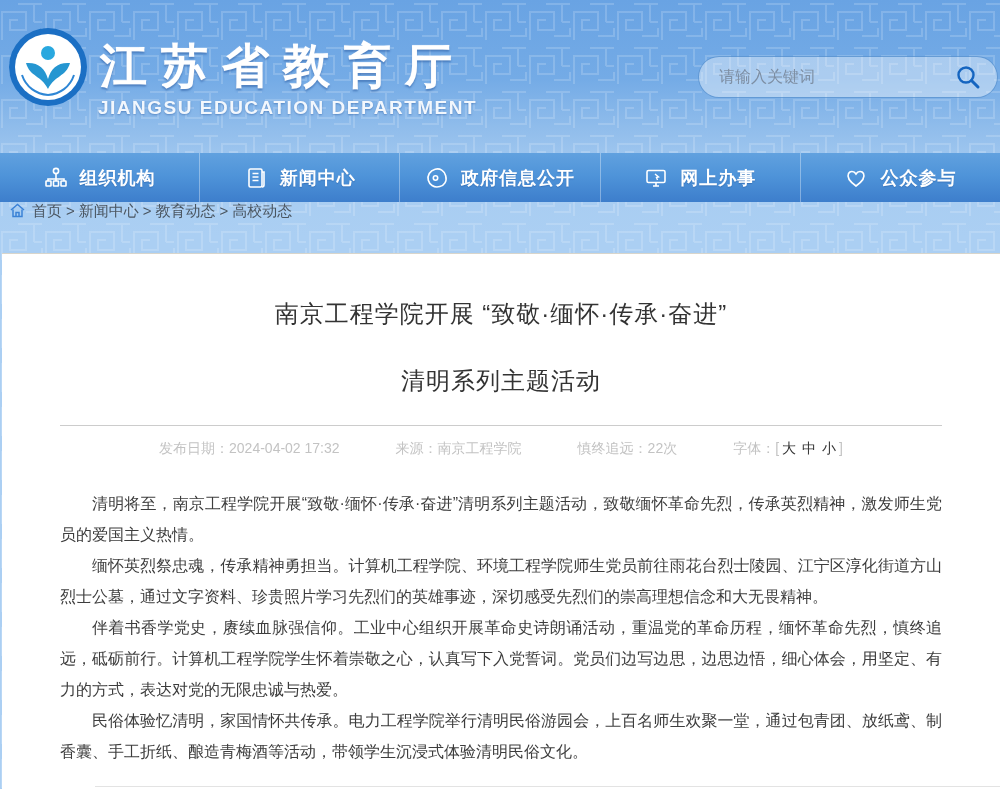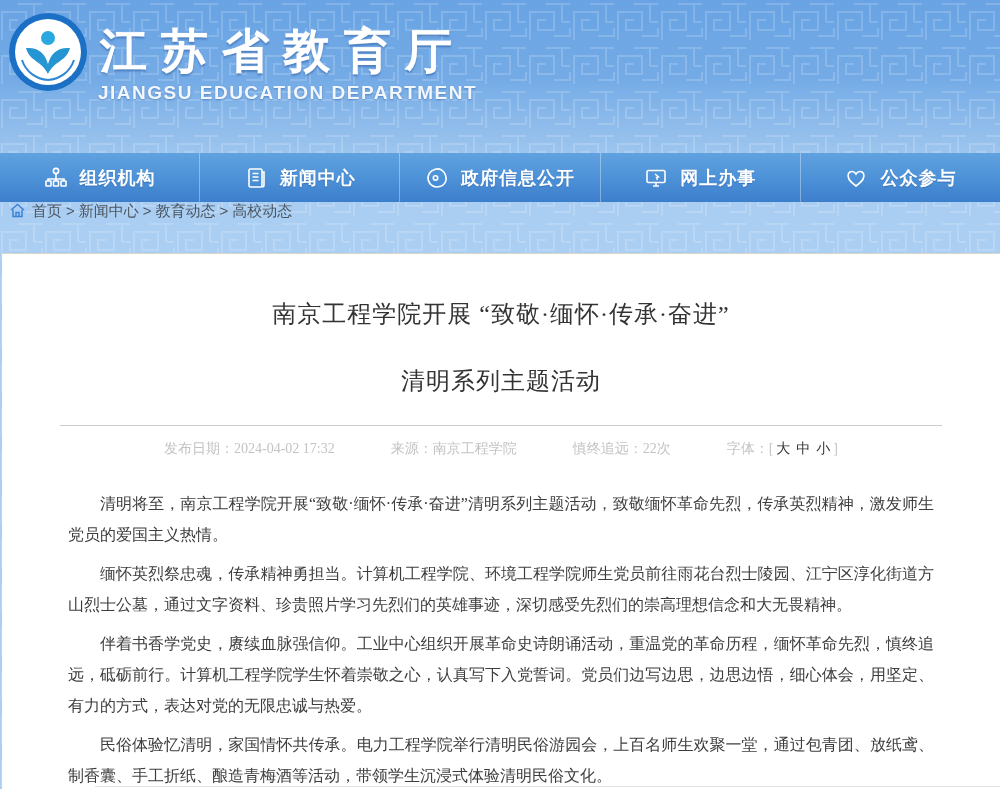--- a/index.html
+++ b/index.html
@@ -8,21 +8,21 @@
     font-family: "Liberation Sans", sans-serif;
     position: relative;
     background: linear-gradient(180deg, #69a3e3 0%, #74abe6 10%, #8fbceb 16%, #a7ccf1 22%, #abcff3 30%, #abcff3 100%);
   }
   .bg-pattern {
     position: absolute; left: 0; top: 0; width: 1000px; height: 789px;
     z-index: 0; pointer-events: none;
   }
 
   
-  .header { position: absolute; left: 0; top: 0; width: 1000px; height: 160px; z-index: 2; }
+  .header { position: absolute; left: 0; top: 15px; width: 1000px; height: 160px; z-index: 2; }
   .logo-wrap { position: absolute; left: 8px; top: 12px; width: 80px; height: 80px; }
   .site-title {
     position: absolute; left: 100px; top: 20px;
     font-size: 47px; font-weight: bold; color: #ffffff; letter-spacing: 14px;
     white-space: nowrap;
     text-shadow: 0 2px 2px rgba(40,90,160,0.55), 0 0 1px #dbeafe;
   }
   .site-subtitle {
     position: absolute; left: 98px; top: 82px;
     font-size: 19px; font-weight: bold; color: #f2f7fd; letter-spacing: 1.5px;
@@ -66,37 +66,36 @@
   }
   .crumb { color: #4a5560; cursor: pointer; }
   .crumb-sep { margin: 0 4px; color: #4a5560; }
   .home-icon { margin-right: 6px; display: flex; align-items: center; }
 
   
   .panel {
     position: absolute; left: 2px; top: 253px; width: 998px; height: 536px; z-index: 2;
     background: #ffffff; border-top: 1px solid #d8d5cb;
     padding: 0 58px;
-    font-family: Liberation Serif, serif;
   }
   .article-title { text-align: center; color: #333333; font-weight: normal; }
   .title-line1 { margin-top: 44px; font-size: 24px; letter-spacing: 1px; }
   .title-line2 { margin-top: 35px; font-size: 24px; letter-spacing: 1px; }
   .title-hr { margin-top: 28px; border: none; border-top: 1px solid #cccccc; }
   .meta-row {
     margin-top: 14px; display: flex; justify-content: center; gap: 56px;
     font-size: 14px; color: #c3c3c3; white-space: nowrap;
   }
   .meta-item { color: #c3c3c3; }
   .font-sizer { color: #c3c3c3; }
   .font-size-opt { color: #333333; cursor: pointer; margin: 0 3px; }
   .article-body { margin-top: 30px; }
   .article-body p {
     font-size: 16px; line-height: 31px; color: #3d3d3d;
-    text-align: justify; text-indent: 2em; margin: 8px;
+    text-align: justify; text-indent: 2em; margin: 0;
   }
   .footer-divider {
     position: absolute; left: 95px; bottom: 2px; width: 905px; height: 0;
     border-top: 1px solid #e3e3e3; z-index: 3;
   }
 </style>
 </head>
 <body>
 
 <svg class="bg-pattern" xmlns="http://www.w3.org/2000/svg">
@@ -122,20 +121,29 @@
       </g>
       <g fill="none" stroke="#2e86d5" stroke-width="2">
         <path d="M14 48 C18 60 28 67 40 68"></path>
         <path d="M66 48 C62 60 52 67 40 68"></path>
       </g>
     </svg>
   </div>
   <div class="site-title">江苏省教育厅</div>
   <div class="site-subtitle">JIANGSU EDUCATION DEPARTMENT</div>
 
+  <div class="search-box">
+    <input class="search-input" type="text" placeholder="请输入关键词" style="">
+    <button class="search-btn">
+      <svg width="26" height="26" viewBox="0 0 26 26">
+        <circle cx="11" cy="11" r="7.5" fill="none" stroke="#1565c0" stroke-width="2.4"></circle>
+        <line x1="16.5" y1="16.5" x2="23" y2="23" stroke="#1565c0" stroke-width="3" stroke-linecap="round"></line>
+      </svg>
+    </button>
+  </div>
 </div>
 
 <div class="nav">
   <div class="nav-item">
     <span class="nav-icon">
       <svg width="24" height="24" viewBox="0 0 24 24" fill="none" stroke="#ffffff" stroke-width="1.6">
         <circle cx="12" cy="5" r="2.6"></circle>
         <path d="M12 8 V11 M4 15 V13 H20 V15 M12 11 V15"></path>
         <rect x="2" y="15" width="5" height="5" rx="0.5"></rect>
         <rect x="9.5" y="15" width="5" height="5" rx="0.5"></rect>

